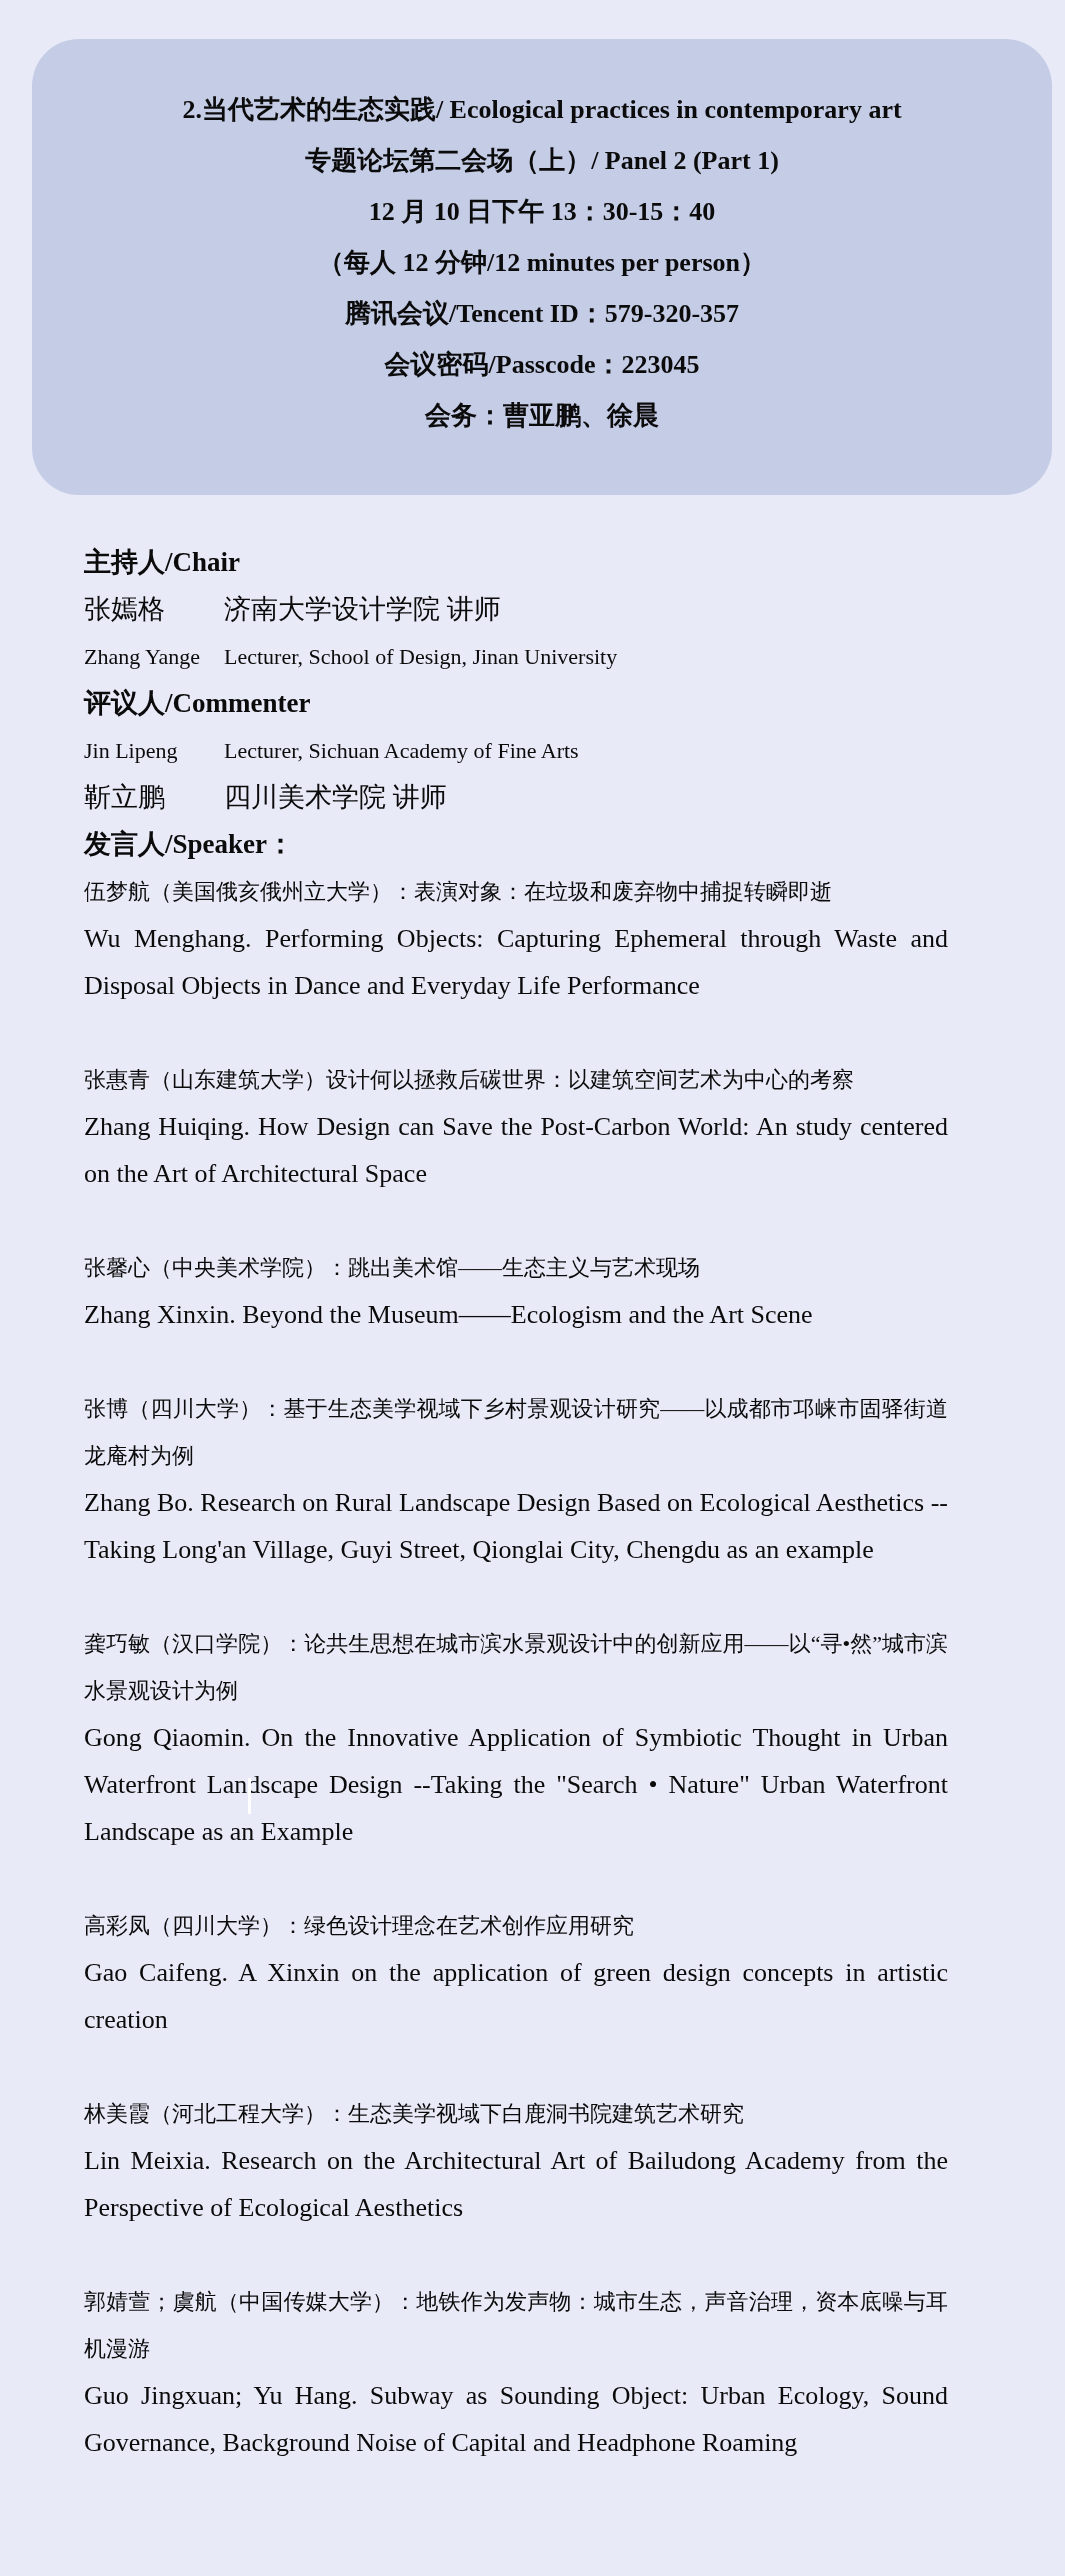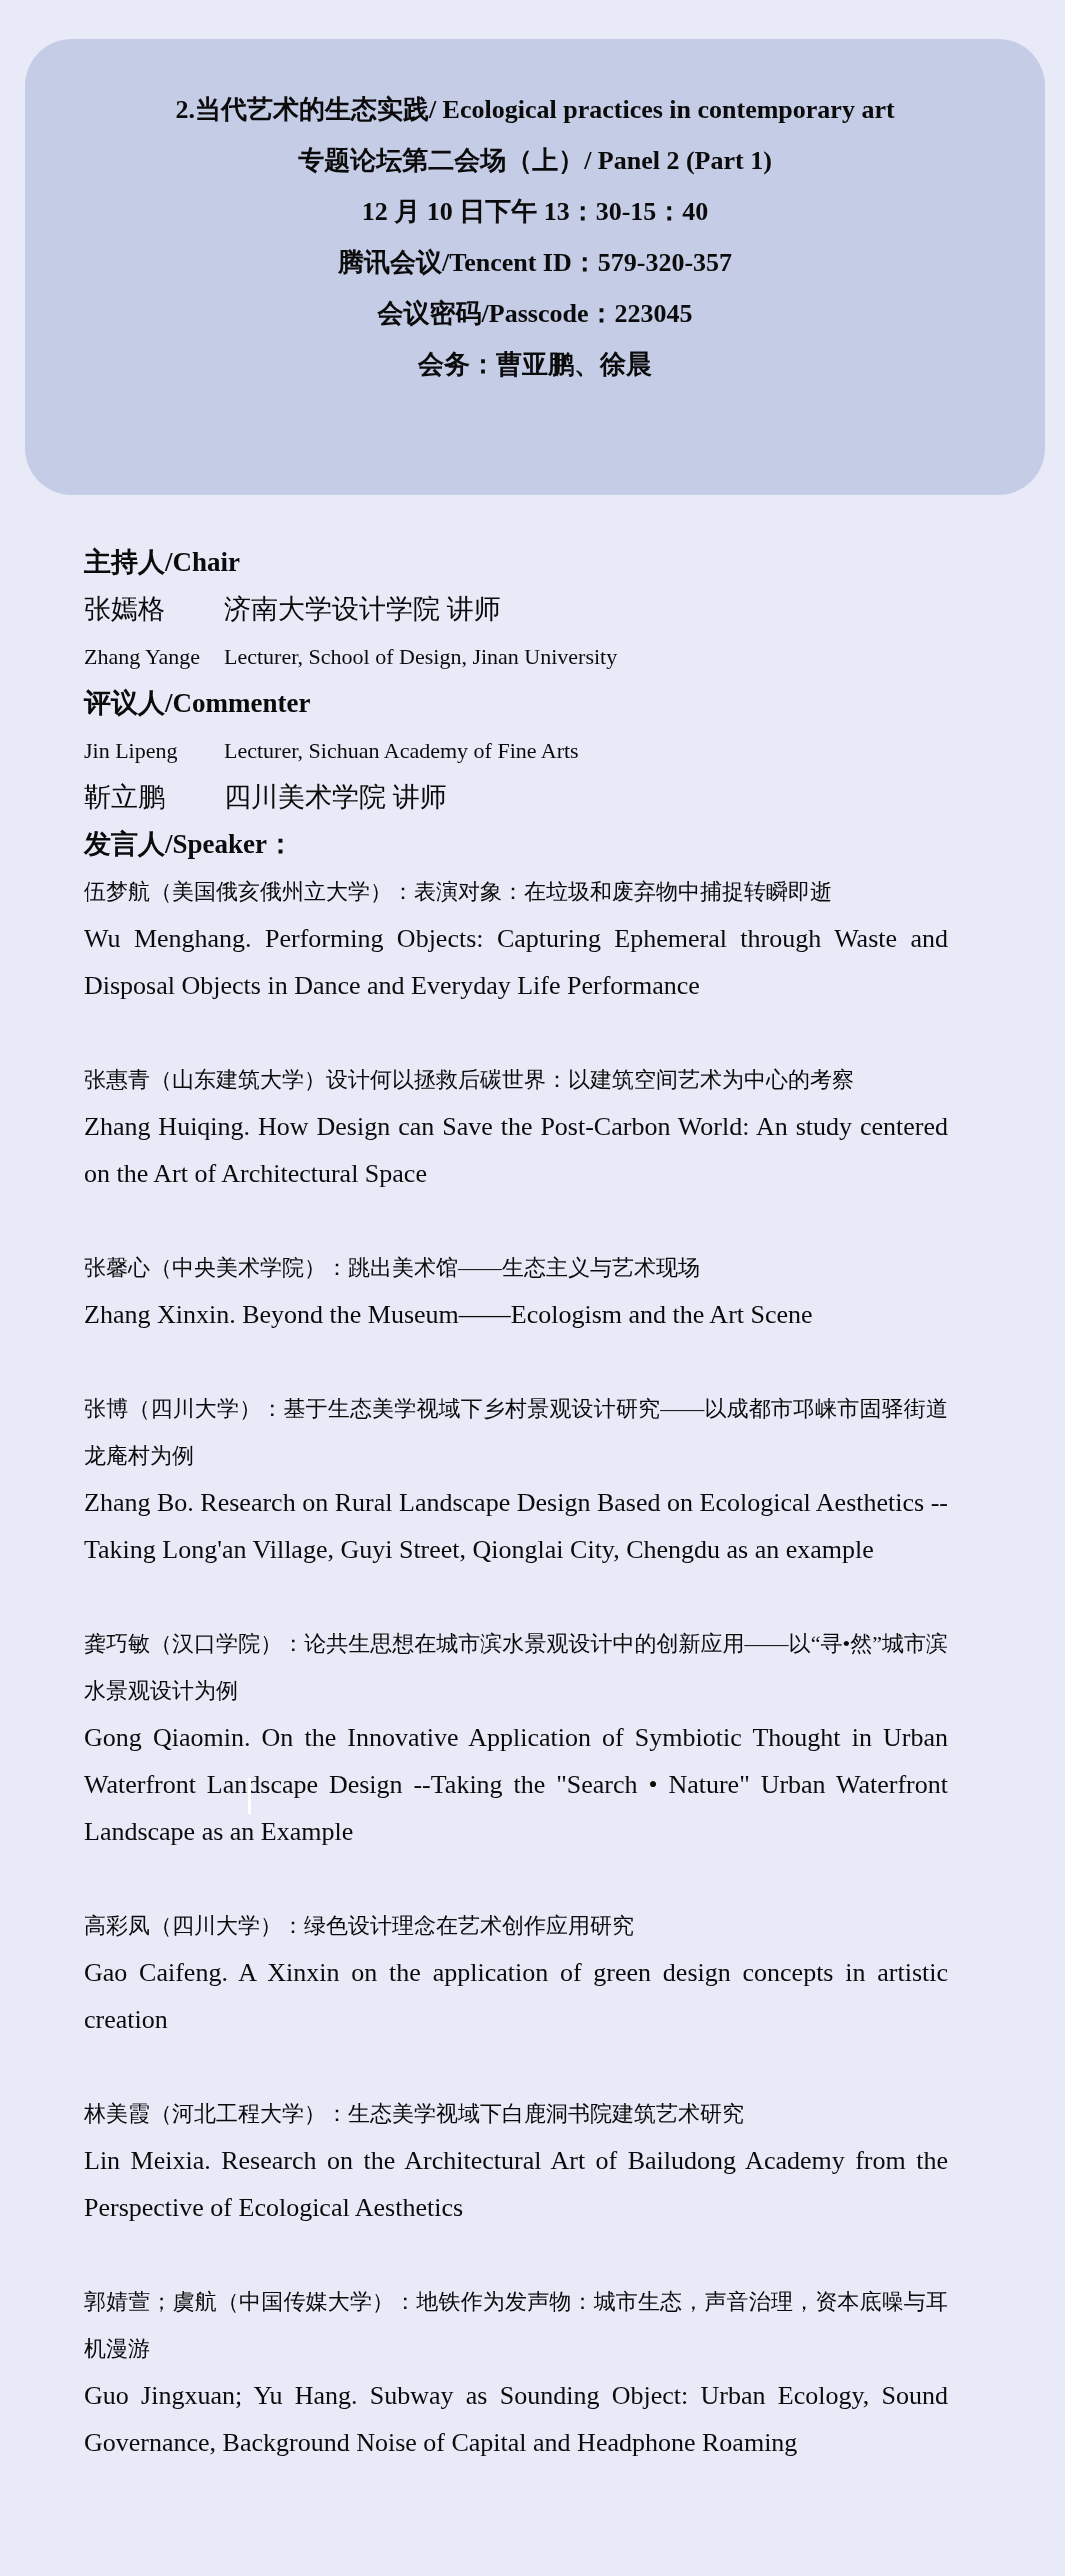--- a/index.html
+++ b/index.html
@@ -2,21 +2,21 @@
 <html><head>
 <meta charset="utf-8">
 <style>
   html,body{margin:0;padding:0;}
   body{
     width:1066px;height:2576px;position:relative;overflow:hidden;
     background:#E9EAF8;color:#0b0b0b;
     font-family:"Liberation Serif","DejaVu Serif",serif;
   }
   .card{
-    position:absolute;left:25px;top:39px;width:1020px;height:456px;
+    position:absolute;left:32px;top:39px;width:1020px;height:456px;
     background:#C5CCE6;border-radius:47px;
     text-align:center;box-sizing:border-box;padding-top:45px;
   }
   .card p{
     margin:0;line-height:51px;font-size:26px;font-weight:bold;
     white-space:nowrap;
   }
   .doc{
     position:absolute;left:84px;top:539px;width:864px;
   }
@@ -34,20 +34,21 @@
     background:#ffffff;
   }
 </style>
 </head>
 <body>
 
 <div class="card">
   <p>2.当代艺术的生态实践/ Ecological practices in contemporary art</p>
   <p>专题论坛第二会场（上）/ Panel 2 (Part 1)</p>
   <p>12 月 10 日下午 13：30-15：40</p>
+  <p>（每人 12 分钟/12 minutes per person）</p>
   <p>腾讯会议/Tencent ID：579-320-357</p>
   <p>会议密码/Passcode：223045</p>
   <p>会务：曹亚鹏、徐晨</p>
 </div>
 
 <div class="doc">
 
   <p class="lbl">主持人/Chair</p>
   <p class="row"><span class="name">张嫣格</span><span>济南大学设计学院  讲师</span></p>
   <p class="row latin"><span class="name">Zhang Yange</span><span>Lecturer, School of Design, Jinan University</span></p>

